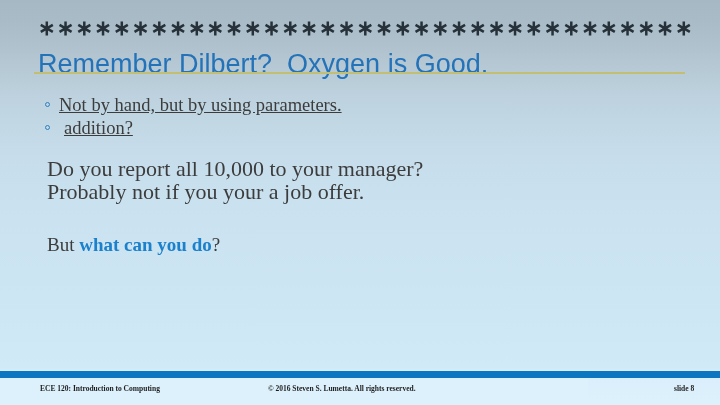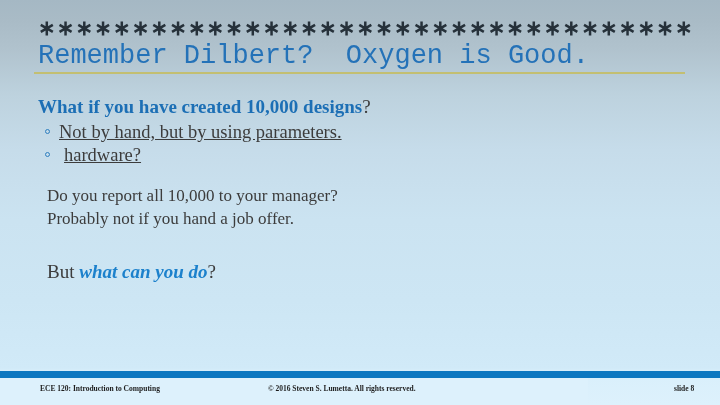--- a/index.html
+++ b/index.html
@@ -48,24 +48,24 @@
   }
   .star-row span {
     display: block;
     transform: translateY(0px);
   }
 
   
   .slide-title {
     position: absolute;
     left: 38px;
-    top: 40px;
+    top: 48px;
     width: 660px;
     color: #2472b8;
-    font-family: Liberation Mono, monospace;
+    font-family: Liberation Sans, sans-serif;
     font-size: 27px;
     line-height: 32px;
     white-space: pre;
   }
 
   
   .title-rule {
     position: absolute;
     left: 34px;
     top: 72px;
@@ -111,29 +111,29 @@
     border: 1.3px solid #2e7fc0;
     border-radius: 50%;
     box-sizing: border-box;
     background: transparent;
   }
   .bullet .txt { display: block; }
   .bullet .txt .cont { display: block; padding-left: 5px; }
 
   .plain {
     font-family: "Liberation Serif", serif;
-    font-size: 17px;
+    font-size: 22px;
     line-height: 23px;
     color: #3c3c3c;
     margin: 0;
     padding-left: 9px;
   }
   .plain.gap { margin-top: 18px; }
   .plain.big { font-size: 19px; line-height: 24px; }
-  .plain b { color: #1c81cc; font-weight: 700; font-style: italic; }
+  .plain b { color: #1c81cc; font-weight: 700; }
 
   .spacer-small { height: 12px; }
 
   
   .footer-bar {
     position: absolute;
     left: 0;
     top: 371px;
     width: 720px;
     height: 7px;
@@ -202,36 +202,35 @@
       <span>∗</span>
       <span>∗</span>
     </div>
 
   <div class="slide-title">Remember Dilbert?  Oxygen is Good.</div>
 
   <div class="title-rule"></div>
 
   <div class="body">
 
-    <p class="lead"><b>What if you have created 10,000 designs</b><span>?</span></p>
 
     <div class="bullet">
       <span class="dot"></span>
       <span class="txt">Not by hand, but by using parameters.</span>
     </div>
 
     <div class="bullet">
       <span class="dot"></span>
       <span class="txt">
-        <span class="cont">hardware?</span>
+        <span class="cont">addition?</span>
       </span>
     </div>
 
     <p class="plain gap">Do you report all 10,000 to your manager?</p>
-    <p class="plain">Probably not if you hand a job offer.</p>
+    <p class="plain">Probably not if you your a job offer.</p>
 
     <div class="spacer-small"></div>
 
     <p class="plain big gap"><span>But </span><b>what can you do</b><span>?</span></p>
 
   </div>
 
   <div class="footer-bar"></div>
   <div class="footer">
     <div class="footer-left">ECE 120: Introduction to Computing</div>

